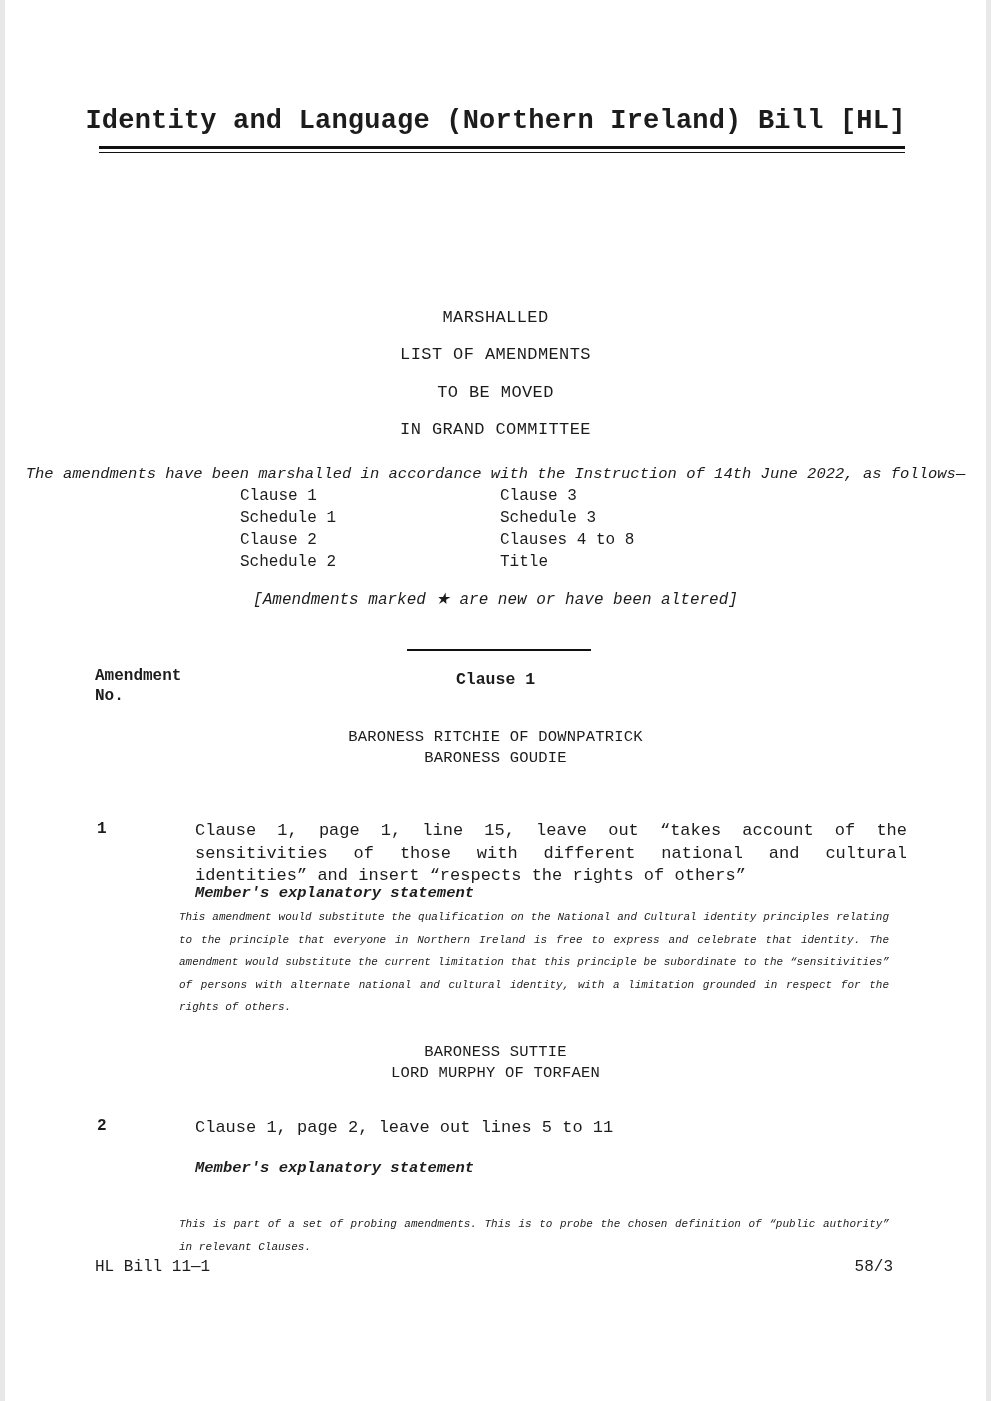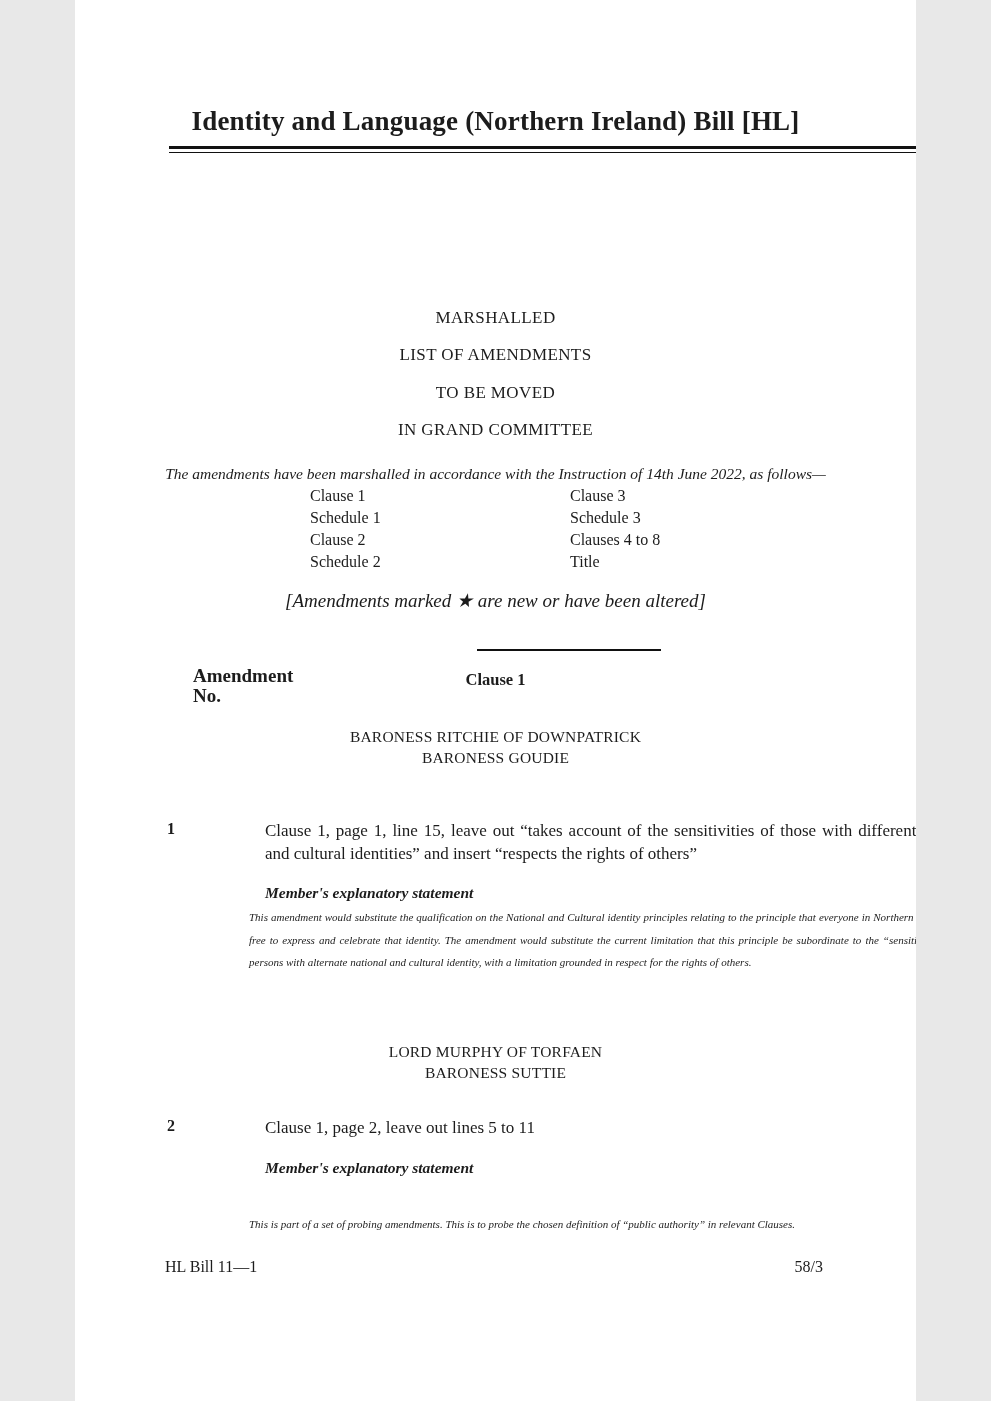--- a/index.html
+++ b/index.html
@@ -1,22 +1,22 @@
 <!DOCTYPE html>
 <html><head>
 <meta charset="utf-8">
 <style>
   html,body{margin:0;padding:0;background:#e8e8e8;}
   .page{
     position:relative;
-    width:841px;height:1401px;
+    width:981px;height:1401px;
     margin:0 auto;
     background:#ffffff;
     color:#1c1c1c;
-    font-family:Liberation Serif, serif;
+    font-family:Liberation Mono, monospace;
     overflow:hidden;
   }
   .abs{position:absolute;}
   .centerline{left:0;width:100%;text-align:center;}
   .title{
     top:106px;
     font-size:27px;
     font-weight:bold;
     letter-spacing:0.2px;
   }
@@ -27,27 +27,27 @@
   .intro{
     top:465px;
     font-size:15.5px;
     font-style:italic;
   }
   .clause-col{font-size:16px;line-height:22px;top:485px;}
   .col-1{left:235px;}
   .col-2{left:495px;}
   .star-note{
     top:589px;
-    font-size:19px;
+    font-size:16px;
     font-style:italic;
   }
   .mid-rule{top:649px;left:402px;width:184px;height:1.5px;background:#111;}
   .amdno-label{
     top:666px;left:90px;
-    font-size:19px;font-weight:bold;line-height:20px;margin-left:28px;
+    font-size:16px;font-weight:bold;line-height:20px;
   }
   .clause-header{
     top:670px;
     font-size:16.5px;font-weight:bold;
   }
   .sponsors{
     font-size:15.5px;line-height:20.6px;letter-spacing:0.2px;
   }
   .sponsors-1{top:727px;}
   .sponsors-2{top:1042px;}
@@ -123,22 +123,22 @@
     <div>BARONESS GOUDIE</div>
   </div>
 
   <div class="abs amd-number amd1-top">1</div>
   <div class="abs amd-text amd1-top">Clause 1, page 1, line 15, leave out “takes account of the sensitivities of those with different national and cultural identities” and insert “respects the rights of others”</div>
 
   <div class="abs expl-heading expl-heading-1">Member's explanatory statement</div>
   <div class="abs expl-text expl-text-1">This amendment would substitute the qualification on the National and Cultural identity principles relating to the principle that everyone in Northern Ireland is free to express and celebrate that identity. The amendment would substitute the current limitation that this principle be subordinate to the “sensitivities” of persons with alternate national and cultural identity, with a limitation grounded in respect for the rights of others.</div>
 
   <div class="abs centerline sponsors sponsors-2">
+    <div>BARONESS SUTTIE</div>
     <div>LORD MURPHY OF TORFAEN</div>
-    <div>BARONESS SUTTIE</div>
   </div>
 
   <div class="abs amd-number amd2-top">2</div>
   <div class="abs amd-text amd2-top">Clause 1, page 2, leave out lines 5 to 11</div>
 
   <div class="abs expl-heading expl-heading-2">Member's explanatory statement</div>
   <div class="abs expl-text expl-text-2">This is part of a set of probing amendments. This is to probe the chosen definition of “public authority” in relevant Clauses.</div>
 
   <div class="abs footer footer-left">HL Bill 11—1</div>
   <div class="abs footer footer-right">58/3</div>

